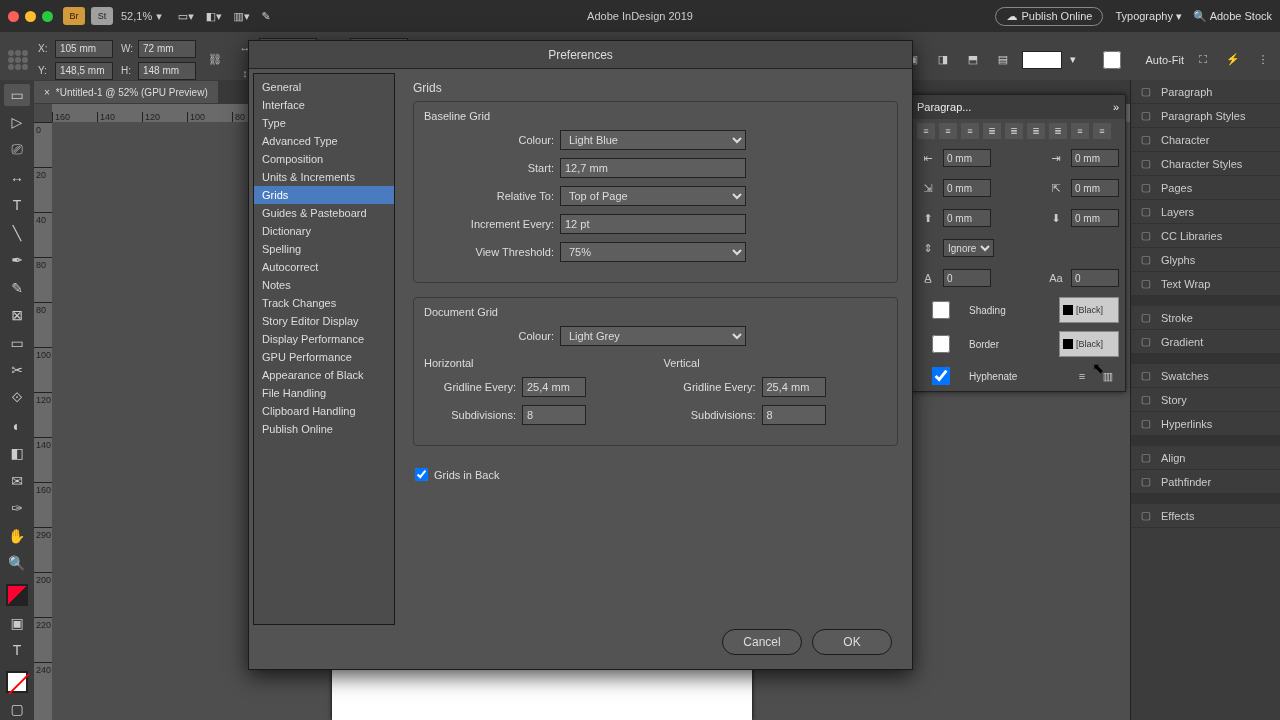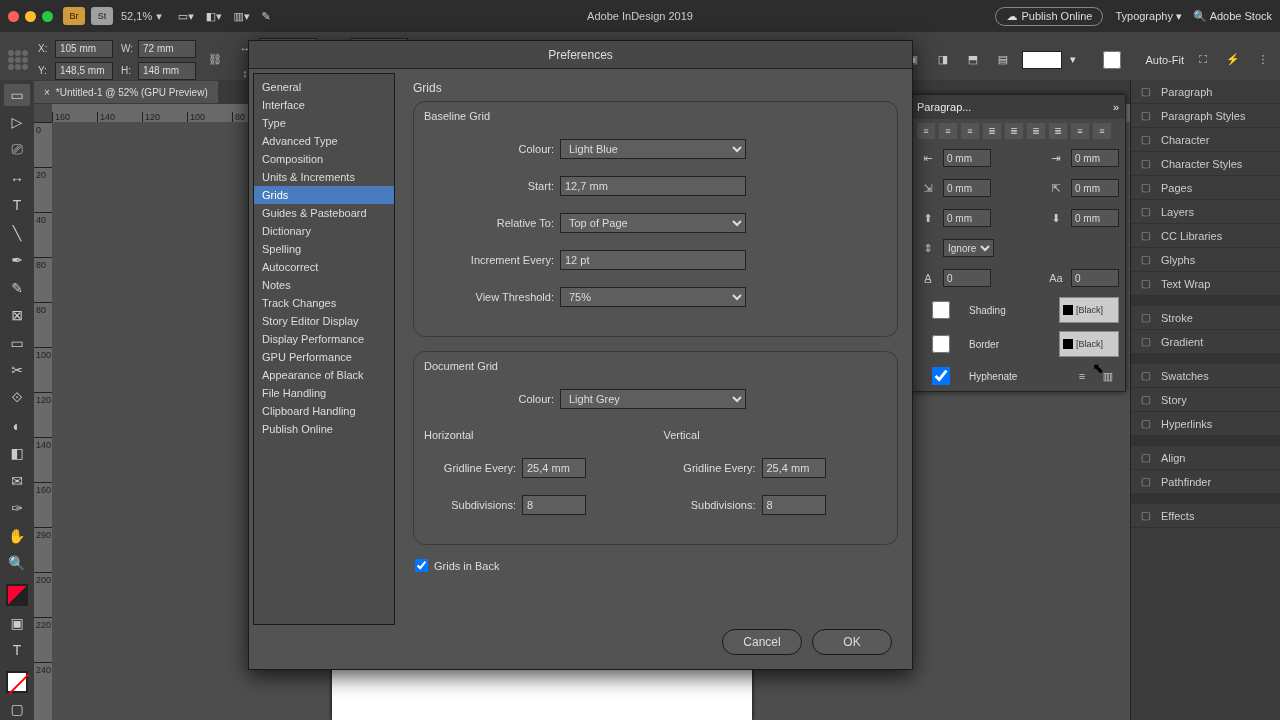--- a/index.html
+++ b/index.html
@@ -68,31 +68,31 @@
 
 
 .prefs { position:absolute; left:248px; top:40px; width:665px; height:630px; background:#535353; border:1px solid #1a1a1a; box-shadow:0 6px 20px rgba(0,0,0,.7); }
 .prefs .dlgtitle { height:28px; background:#474747; display:flex; align-items:center; justify-content:center; color:#ddd; font-size:12px; border-bottom:1px solid #222; }
 .prefs .body { display:flex; height:560px; }
 .prefs .nav { width:142px; background:#4c4c4c; border:1px solid #1a1a1a; margin:4px; padding:4px 0; }
 .prefs .nav div { padding:3px 8px; font-size:11px; color:#ddd; cursor:default; }
 .prefs .nav div.sel { background:#4a7bbf; color:#fff; }
 .prefs .content { flex:1; padding:8px 14px; }
 .prefs .content h3 { font-size:12px; font-weight:normal; color:#ddd; margin:4px 0 2px; }
-.prefs .group { border:1px solid #3a3a3a; border-radius:12px; padding:8px 10px 12px; margin:6px 0 14px; }
+.prefs .group { border:1px solid #3a3a3a; border-radius:4px; padding:8px 10px 12px; margin:6px 0 14px; }
 .prefs .group .gtitle { font-size:11px; color:#ddd; margin-bottom:8px; }
-.prefs .frow { display:flex; align-items:center; margin:17px 0; gap:6px; }
+.prefs .frow { display:flex; align-items:center; margin:8px 0; gap:6px; }
 .prefs .frow label { width:130px; text-align:right; font-size:11px; color:#ddd; }
 .prefs .frow input, .prefs .frow select { background:#5e5e5e; border:1px solid #222; color:#ddd; height:20px; font-size:11px; padding:0 4px; width:186px; }
 .prefs .dgcols { display:flex; gap:16px; margin-top:6px; }
 .prefs .dgcol { flex:1; }
 .prefs .dgcol .subt { font-size:11px; color:#ddd; margin:3px 0 6px; }
 .prefs .dgcol .frow label { width:92px; }
 .prefs .dgcol .frow input { width:64px; }
-.prefs .gridsback { display:flex; align-items:center; gap:6px; font-size:11px; margin:14px 2px; }
+.prefs .gridsback { display:flex; align-items:center; gap:6px; font-size:11px; margin:22px 2px; }
 .prefs .btnrow { position:absolute; bottom:14px; right:20px; display:flex; gap:10px; }
 .prefs .btn { width:80px; height:26px; border:1px solid #1a1a1a; border-radius:14px; background:#5a5a5a; color:#ddd; display:flex; align-items:center; justify-content:center; font-size:12px; }
 .colorchip { display:inline-block; width:12px; height:12px; margin-right:4px; vertical-align:-2px; border:1px solid #222; }
 
 
 .cursor { position:absolute; right:176px; top:360px; color:#000; font-size:14px; pointer-events:none; }
 
 
 </style>
 </head>

